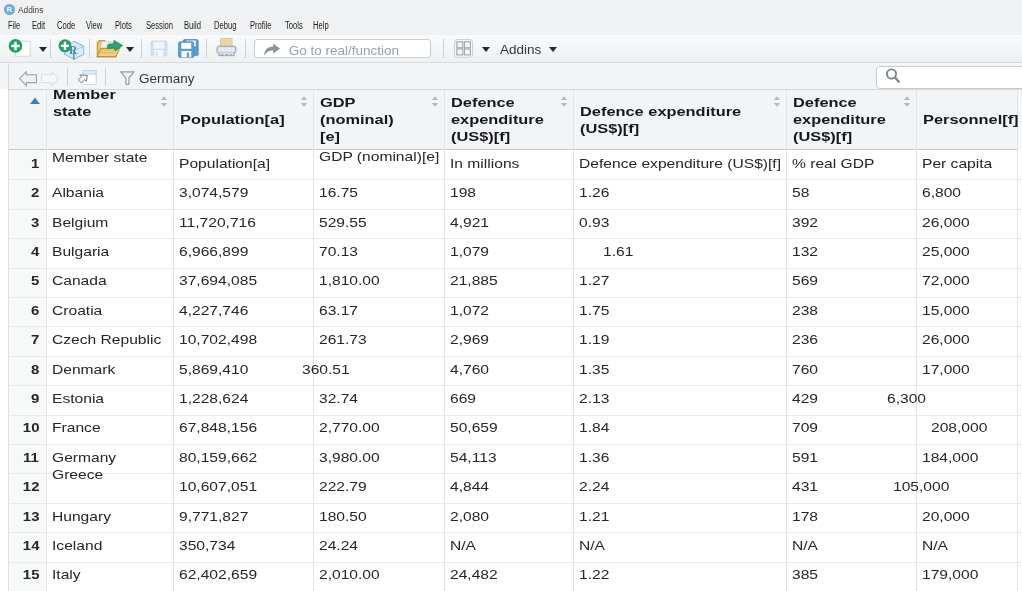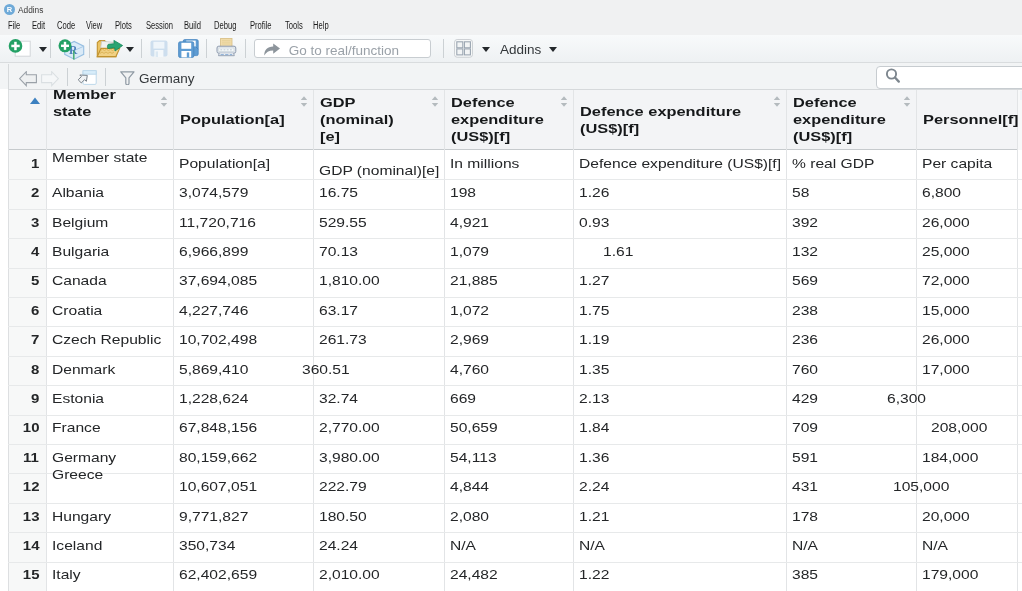--- a/index.html
+++ b/index.html
@@ -226,21 +226,21 @@
   </svg>
 <div class="rnum" style="left:8px;top:148.7px;width:31px;height:29.4px">
     <span>1</span>
   </div>
 <div class="cell" style="left:51.5px;top:148.7px;width:120px;height:17px">
     <span>Member state</span>
   </div>
 <div class="cell" style="left:178.5px;top:148.7px;width:133px;height:29.4px">
     <span>Population[a]</span>
   </div>
-<div class="cell" style="left:318.5px;top:148px;width:124px;height:44px">
+<div class="cell" style="left:318.5px;top:134px;width:124px;height:44px">
     <span>GDP (nominal)[e]</span>
   </div>
 <div class="cell" style="left:449.5px;top:148.7px;width:122px;height:29.4px">
     <span>In millions</span>
   </div>
 <div class="cell" style="left:578.5px;top:148.7px;width:206px;height:29.4px">
     <span>Defence expenditure (US$)[f]</span>
   </div>
 <div class="cell" style="left:791.5px;top:148.7px;width:123px;height:29.4px">
     <span>% real GDP</span>

